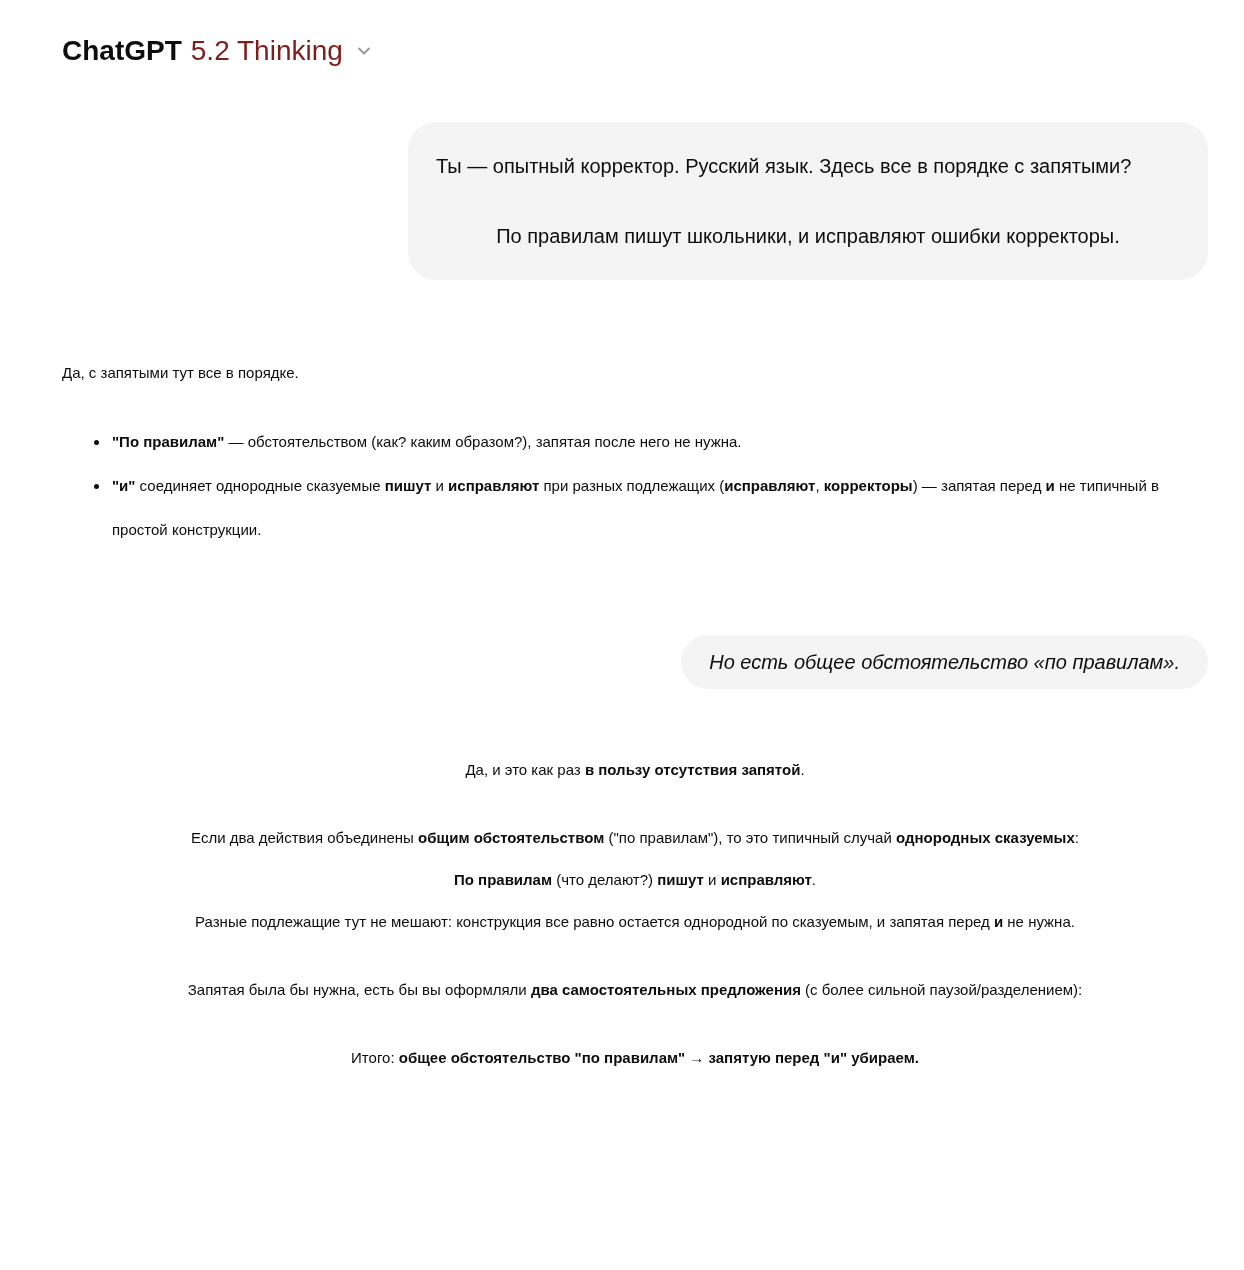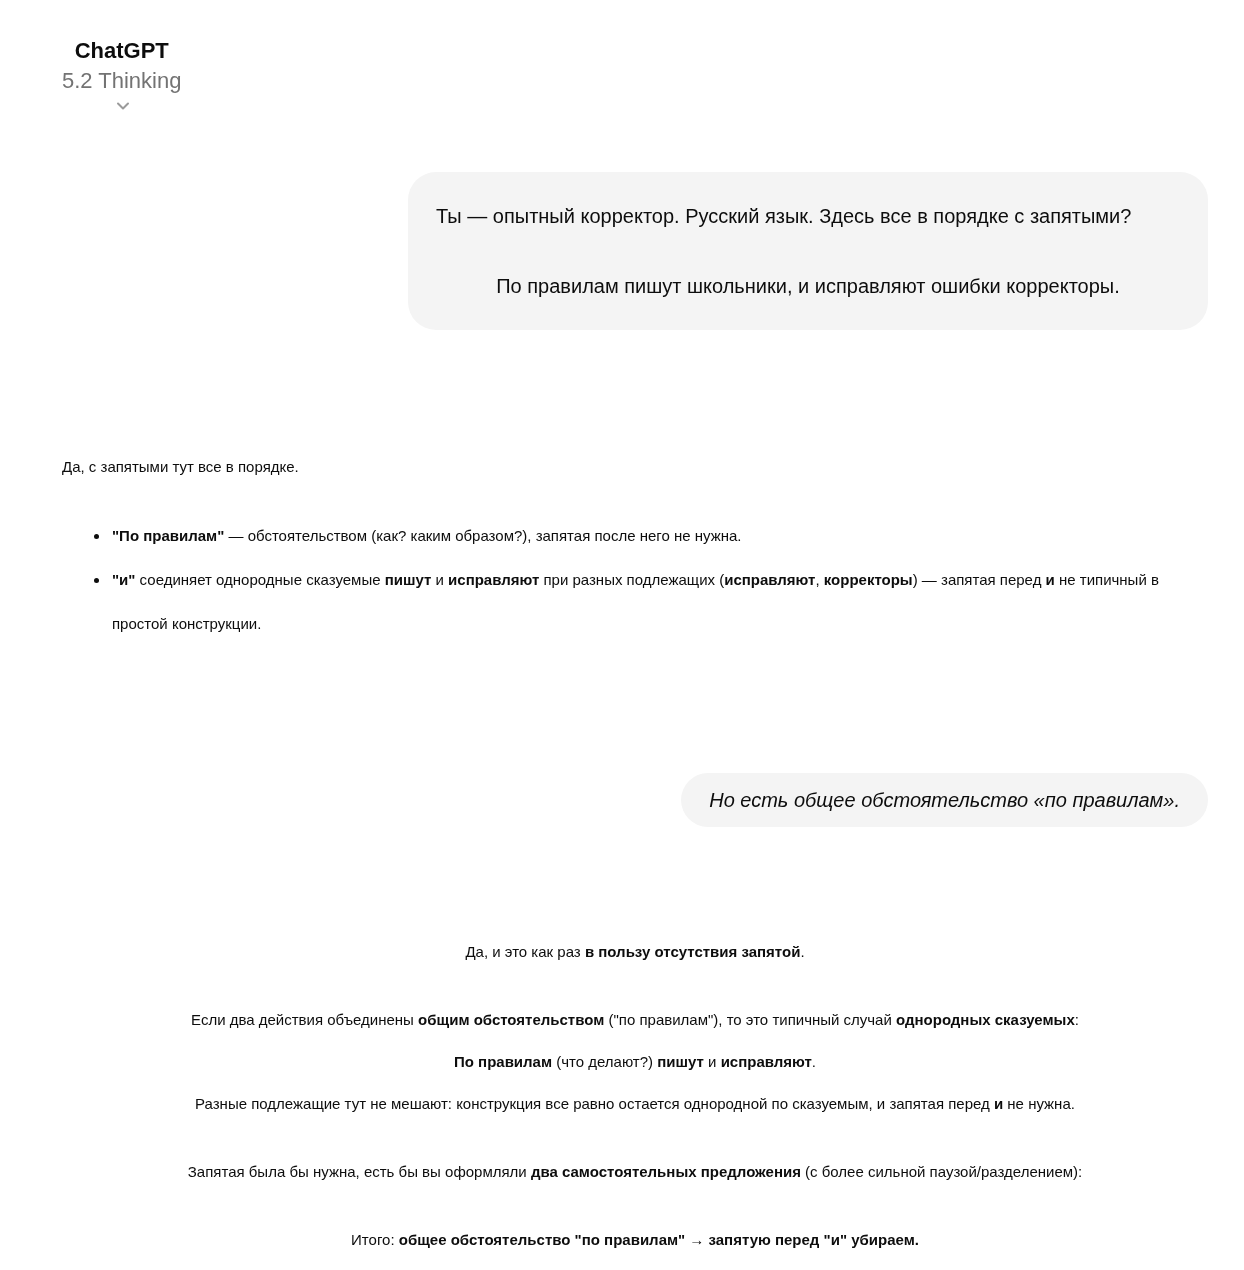--- a/index.html
+++ b/index.html
@@ -7,37 +7,36 @@
     width: 1244px;
     height: 1270px;
     background: #ffffff;
     font-family: "Liberation Sans", "DejaVu Sans", sans-serif;
     color: #0d0d0d;
     overflow: hidden;
   }
   .header {
     display: inline-flex;
     align-items: center;
+    gap: 9px;
     margin: 36px 0 0 62px;
-    font-size: 22px;
+    font-size: 28px;
     line-height: 30px;
     cursor: pointer;
-    flex-direction: column;
   }
   .brand { font-weight: 600; color: #0d0d0d; }
-  .model { font-weight: 400; color: #737373; }
+  .model { font-weight: 400; color: #7f1d1d; }
   .chevron { display: inline-flex; align-items: center; margin-left: 2px; }
   .chevron svg { display: block; }
 
   .chat-column {
     width: 1146px;
     margin: 0 36px 0 62px;
     display: flex;
     flex-direction: column;
-    gap: 44px;
   }
 
   .bubble {
     background: #f4f4f4;
     border-radius: 28px;
     align-self: flex-end;
     color: #0d0d0d;
     font-size: 20px;
     line-height: 40px;
   }

